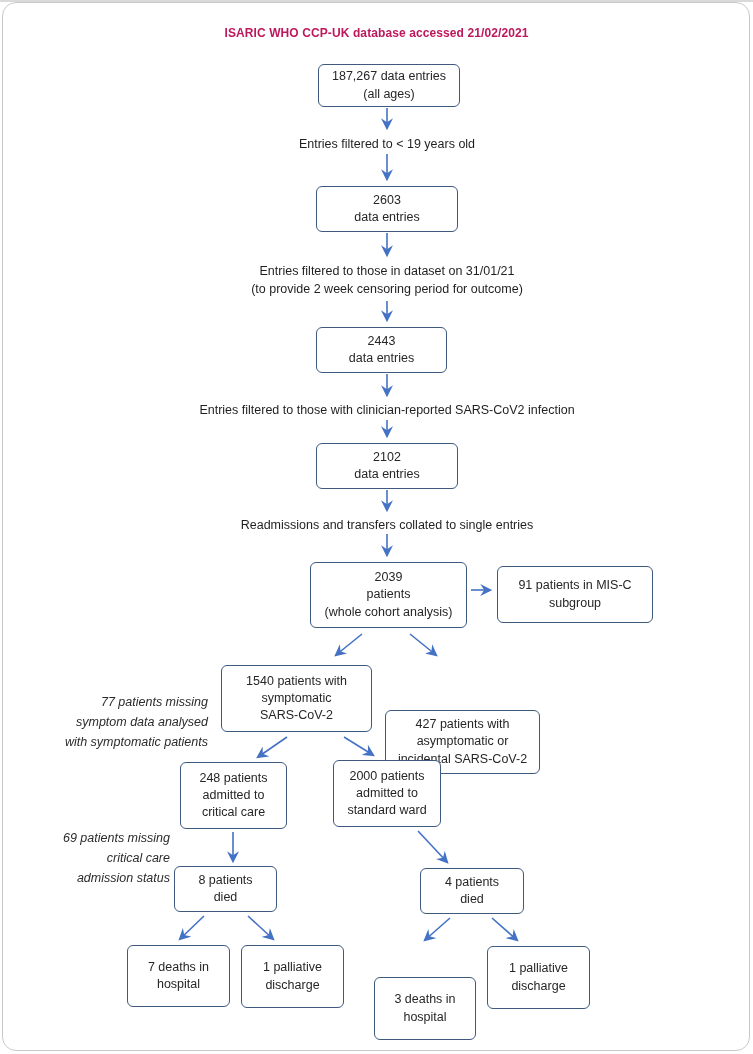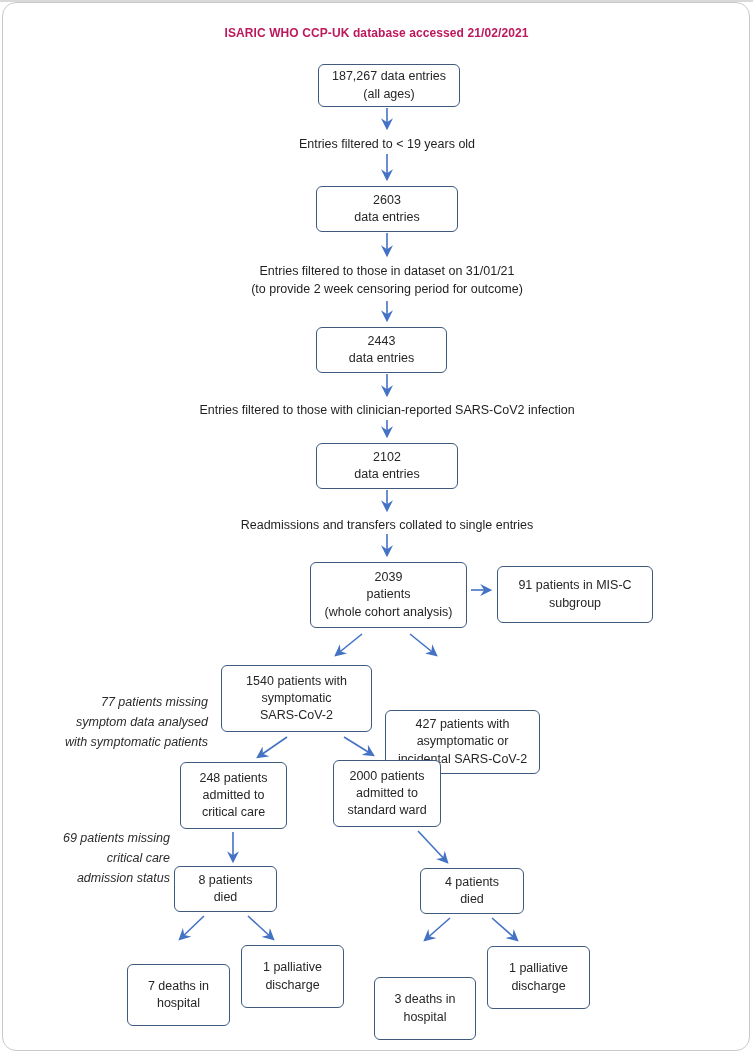--- a/index.html
+++ b/index.html
@@ -144,21 +144,21 @@
   <div class="node" style="left:333px;top:760px;width:108px;height:67px;">2000 patients
 admitted to
 standard ward</div>
 
   <div class="node" style="left:174px;top:866px;width:103px;height:46px;">8 patients
 died</div>
 
   <div class="node" style="left:420px;top:868px;width:104px;height:46px;">4 patients
 died</div>
 
-  <div class="node" style="left:127px;top:945px;width:103px;height:62px;margin-top:19px;">7 deaths in
+  <div class="node" style="left:127px;top:945px;width:103px;height:62px;">7 deaths in
 hospital</div>
 
   <div class="node" style="left:241px;top:945px;width:103px;height:63px;">1 palliative
 discharge</div>
 
   <div class="node" style="left:374px;top:977px;width:102px;height:63px;">3 deaths in
 hospital</div>
 
   <div class="node" style="left:487px;top:946px;width:103px;height:63px;">1 palliative
 discharge</div>

